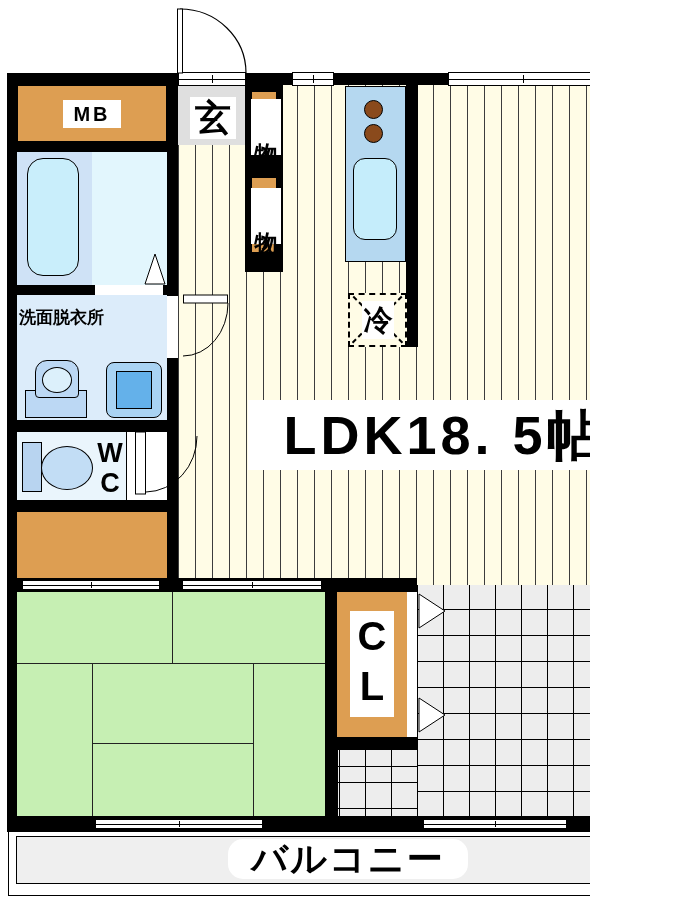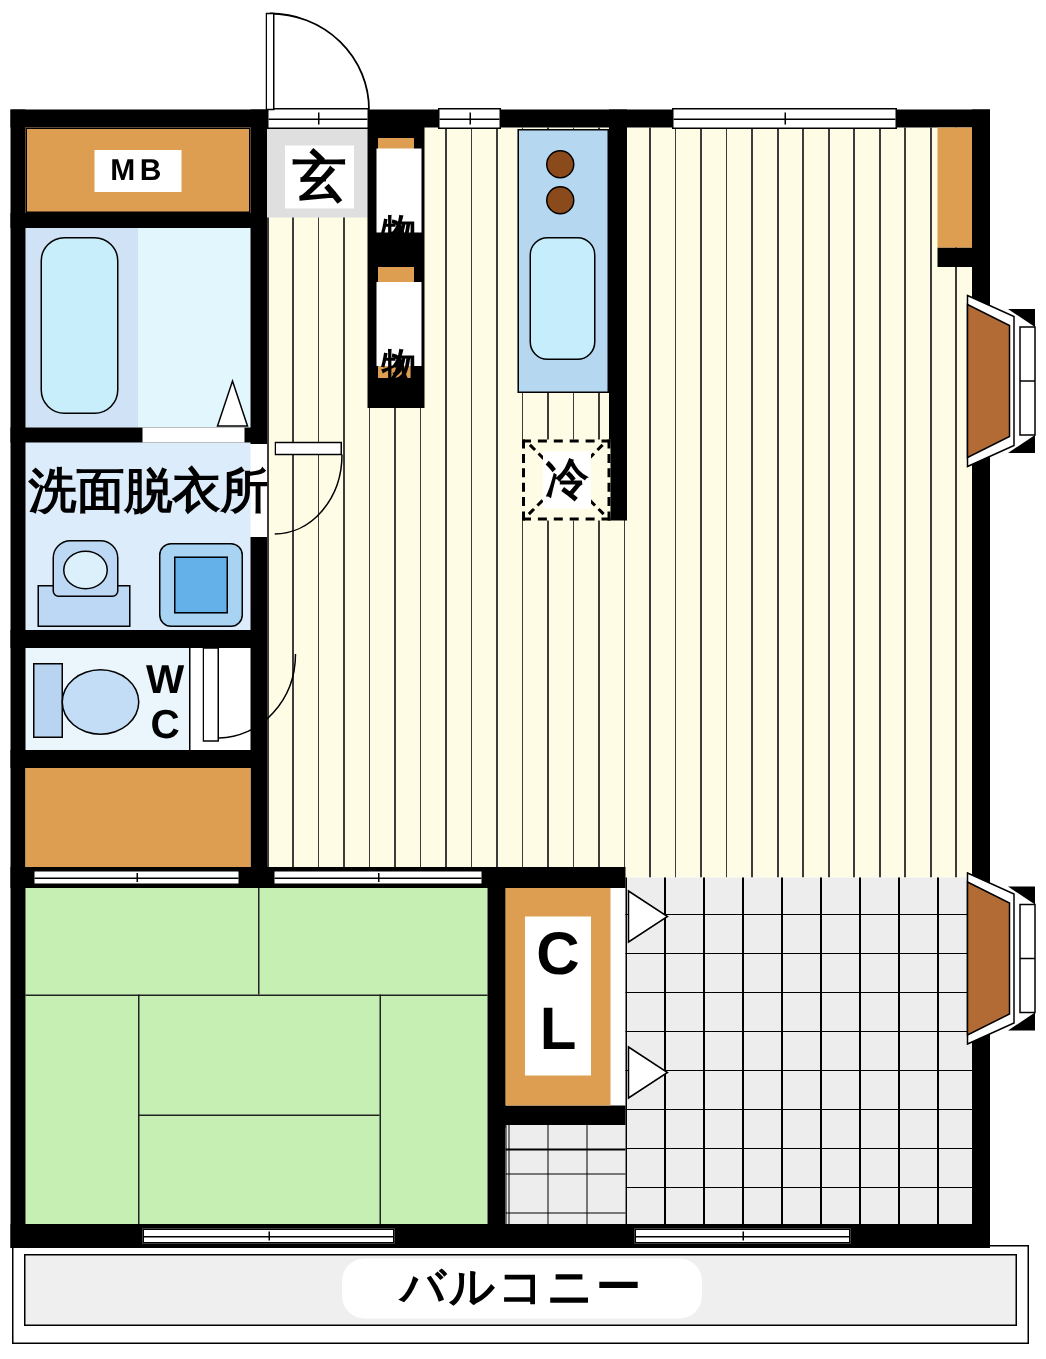--- a/index.html
+++ b/index.html
@@ -1,17 +1,17 @@
 <!DOCTYPE html>
 <html><head>
 <meta charset="utf-8">
 <style>
   html,body{margin:0;padding:0;background:#fff;}
   #plan{
-    position:relative;width:697px;height:906px;background:#ffffff;overflow:hidden;
+    position:relative;width:590px;height:906px;background:#ffffff;overflow:hidden;
     font-family:"Liberation Sans","DejaVu Sans",sans-serif;font-weight:bold;color:#000;
   }
   .abs{position:absolute;box-sizing:border-box;}
   
   .z1{z-index:1;} .z2{z-index:2;} .z3{z-index:3;} .z4{z-index:4;} .z5{z-index:5;}
   .wall{background:#000;}
   
   .hatch{
     background-color:#FFFCE6;
     background-image:repeating-linear-gradient(90deg,#3c3c3c 0,#3c3c3c 1px,transparent 1px,transparent 17px);
@@ -187,29 +187,32 @@
   </div>
   <div class="abs z5 chip" style="left:190px;top:97px;width:46px;height:42px;font-size:36px;">
     <span>玄</span>
   </div>
   <div class="abs z5 chip vert" style="left:251px;top:99px;width:30px;height:56px;font-size:23px;">
     <span>物入</span>
   </div>
   <div class="abs z5 chip vert" style="left:251px;top:188px;width:30px;height:56px;font-size:23px;">
     <span>物入</span>
   </div>
-  <div class="abs z5" style="left:19px;top:306px;font-size:32px;letter-spacing:0px;">
+  <div class="abs z5" style="left:19px;top:306px;font-size:17px;letter-spacing:0px;">
     <span>洗面脱衣所</span>
   </div>
   <div class="abs z5 vert" style="left:96px;top:438px;font-size:27px;letter-spacing:0;line-height:1;">
     <span>WC</span>
   </div>
+  <div class="abs z5 chip" style="left:248px;top:400px;width:392px;height:70px;font-size:54px;letter-spacing:4px;">
+    <span>LDK18. 5帖</span>
+  </div>
   <div class="abs z5 chip" style="left:362px;top:301px;width:32px;height:38px;font-size:29px;">
     <span>冷</span>
   </div>
   <div class="abs z5 chip vert" style="left:350px;top:611px;width:44px;height:106px;font-size:40px;letter-spacing:6px;">
     <span>CL</span>
   </div>
-  <div class="abs z5 chip" style="left:228px;top:839px;width:240px;height:40px;font-size:30px;letter-spacing:2px;border-radius:15px;">
+  <div class="abs z5 chip" style="left:228px;top:839px;width:240px;height:40px;font-size:36px;letter-spacing:2px;border-radius:15px;">
     <span>バルコニー</span>
   </div>
 
 </div>
 
 </body></html>

